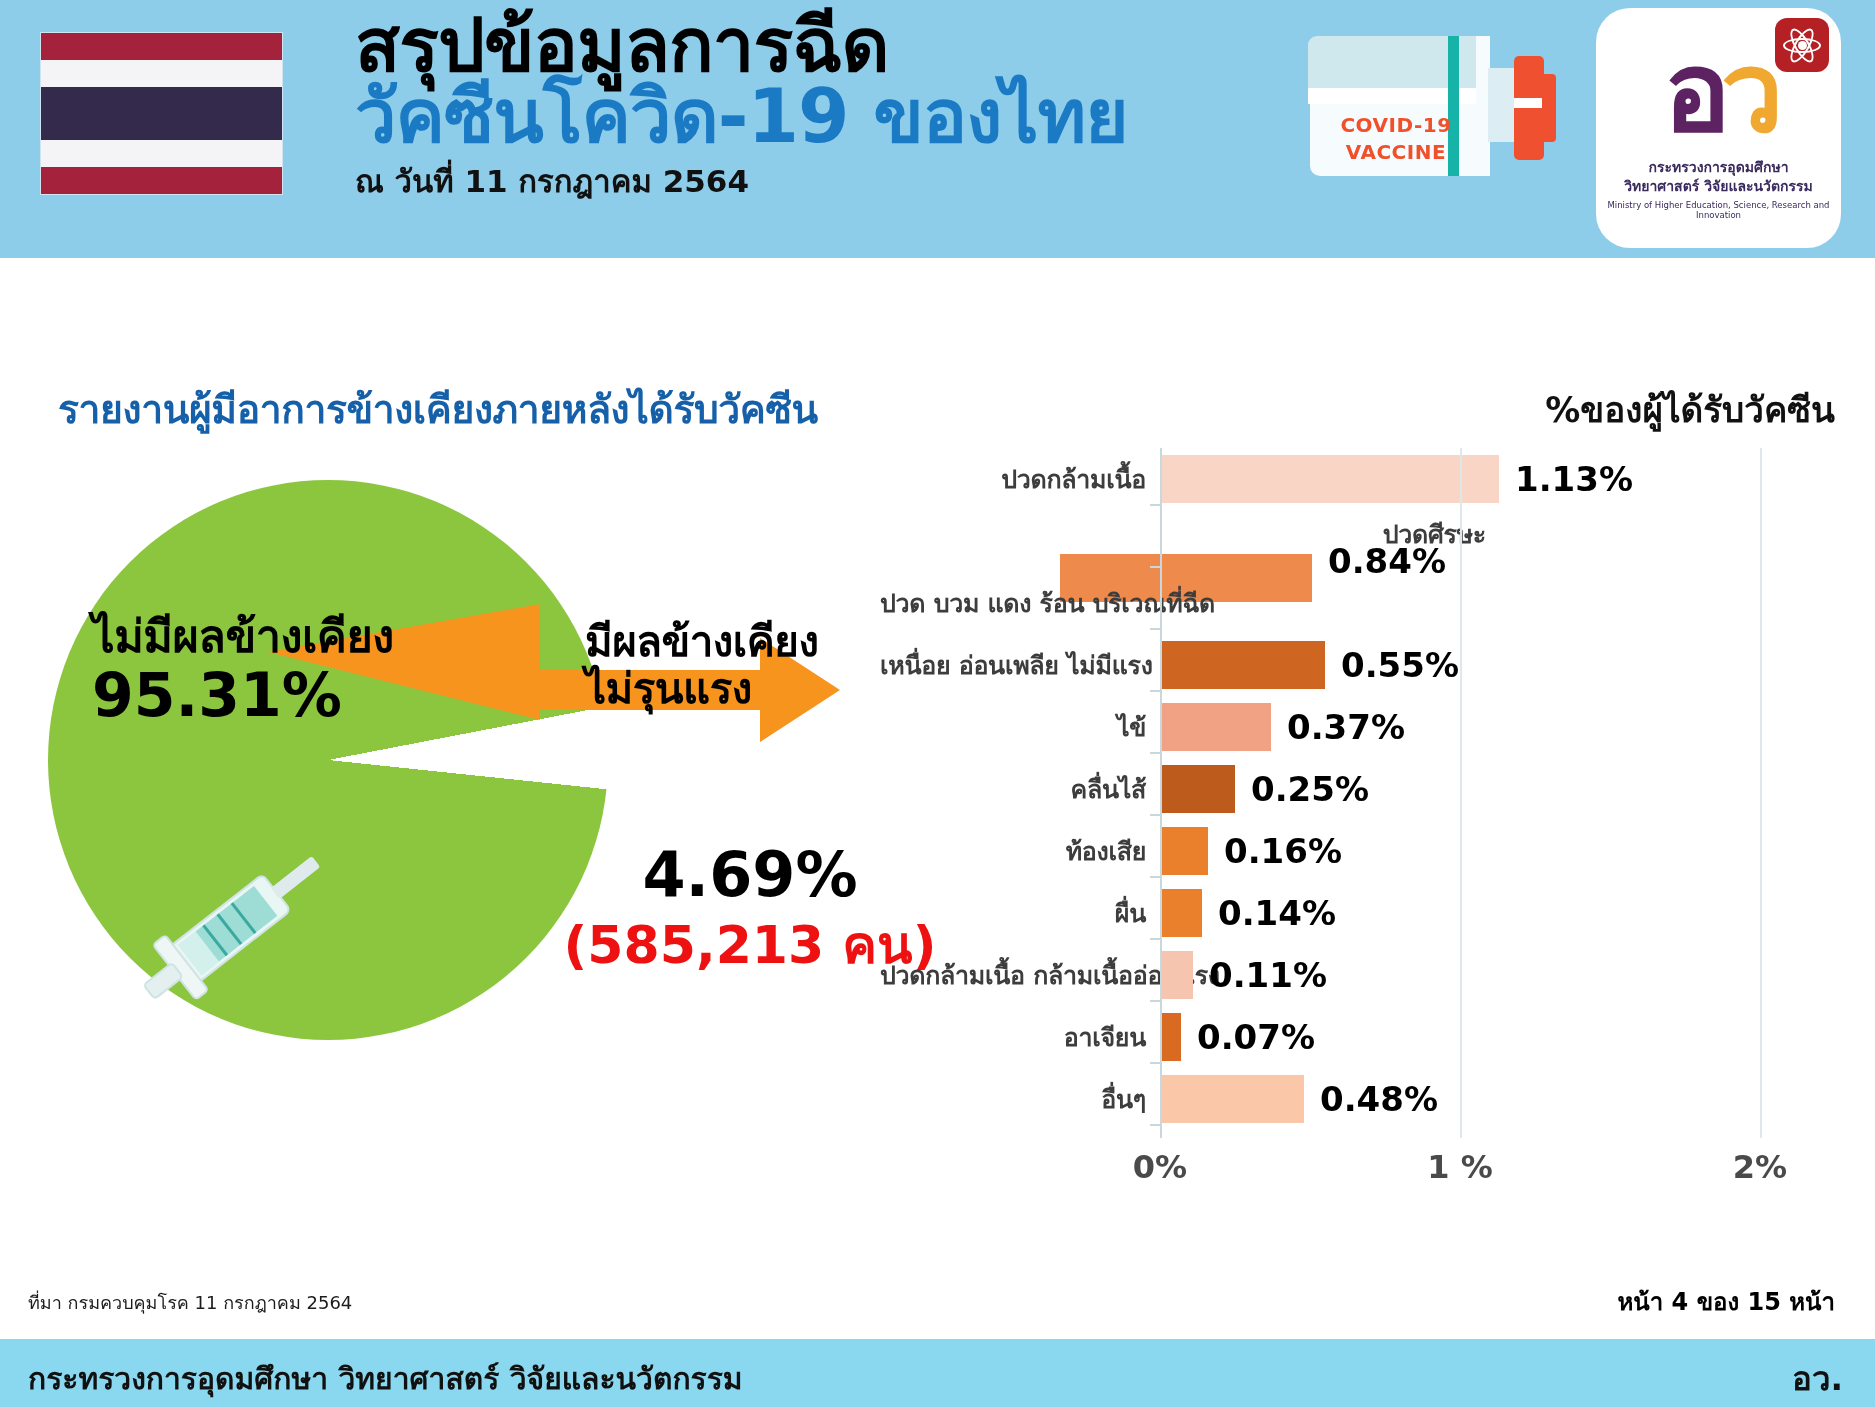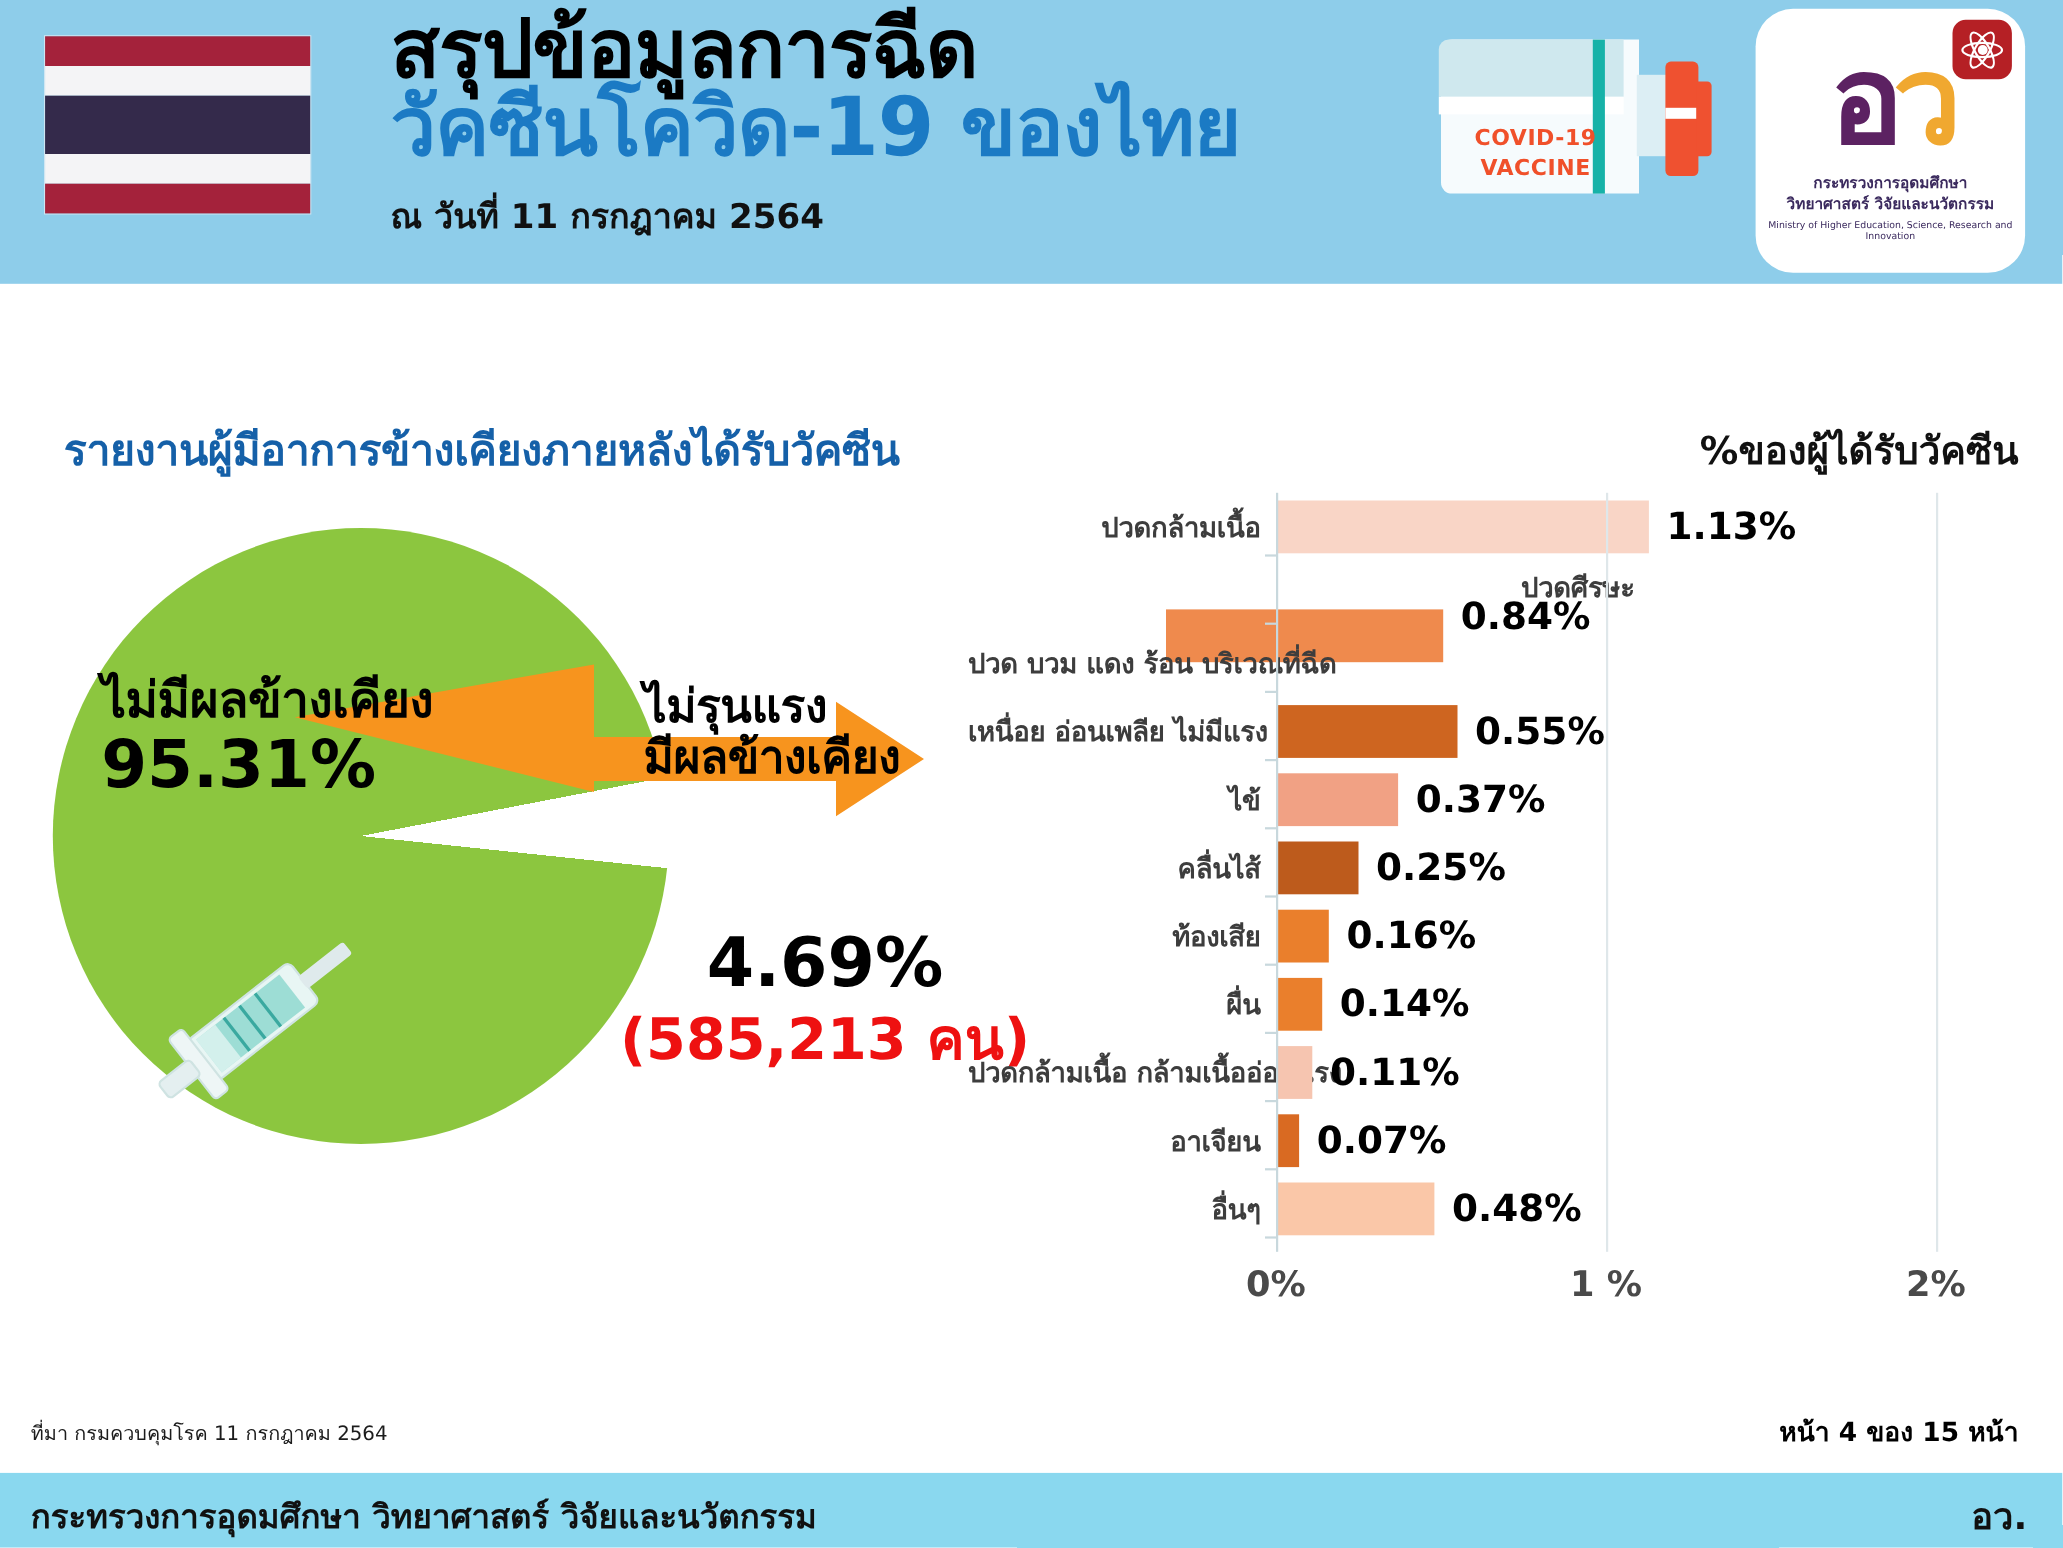--- a/index.html
+++ b/index.html
@@ -30,21 +30,21 @@
   .title-block { position:absolute; left:355px; top:8px; width:950px; }
   .title-line1 {
     font-size:74px; font-weight:bold; color:#000000; line-height:1.02;
     letter-spacing:-1px;
   }
   .title-line2 {
     font-size:74px; font-weight:bold; color:#1b7ac4; line-height:1.02;
     letter-spacing:-1px; margin-top:-4px;
   }
   .title-date {
-    font-size:31px; font-weight:bold; color:#111111; margin-top:16px;
+    font-size:31px; font-weight:bold; color:#111111; margin-top:1px;
     letter-spacing:0px;
   }
 
   
   .vial-wrap { position:absolute; left:1290px; top:28px; width:290px; height:162px; }
   .vial-body {
     position:absolute; left:20px; top:8px; width:180px; height:140px;
     background:#f6fbfd; border-radius:10px 0 0 10px;
   }
   .vial-cap {
@@ -296,22 +296,22 @@
     <line x1="92" y1="80" x2="92" y2="118" stroke="#3aa9a0" stroke-width="3"></line>
     <line x1="110" y1="80" x2="110" y2="118" stroke="#3aa9a0" stroke-width="3"></line>
     <line x1="128" y1="80" x2="128" y2="118" stroke="#3aa9a0" stroke-width="3"></line>
     <rect x="40" y="64" width="16" height="70" rx="4" fill="#eef6f6" stroke="#cfe3e2" stroke-width="2"></rect>
     <rect x="8" y="90" width="36" height="18" rx="4" fill="#e4eff0" stroke="#cfe3e2" stroke-width="2"></rect>
     <rect x="168" y="92" width="52" height="14" rx="3" fill="#dfeaec"></rect>
   </g>
 </svg>
 
 <div class="callout-a">
+  <div>มีผลข้างเคียง</div>
   <div>ไม่รุนแรง</div>
-  <div>มีผลข้างเคียง</div>
 </div>
 <div class="callout-pct">4.69%</div>
 <div class="callout-cnt">(585,213 คน)</div>
 
 <div class="chart">
   <div class="rows" id="bar-rows">
       <div class="row" style="top: 4px;">
         <div class="row-label">ปวดกล้ามเนื้อ</div>
         <div class="row-bar-area">
           <div class="bar" style="width: 339px; background: rgb(249, 213, 198);"></div>

